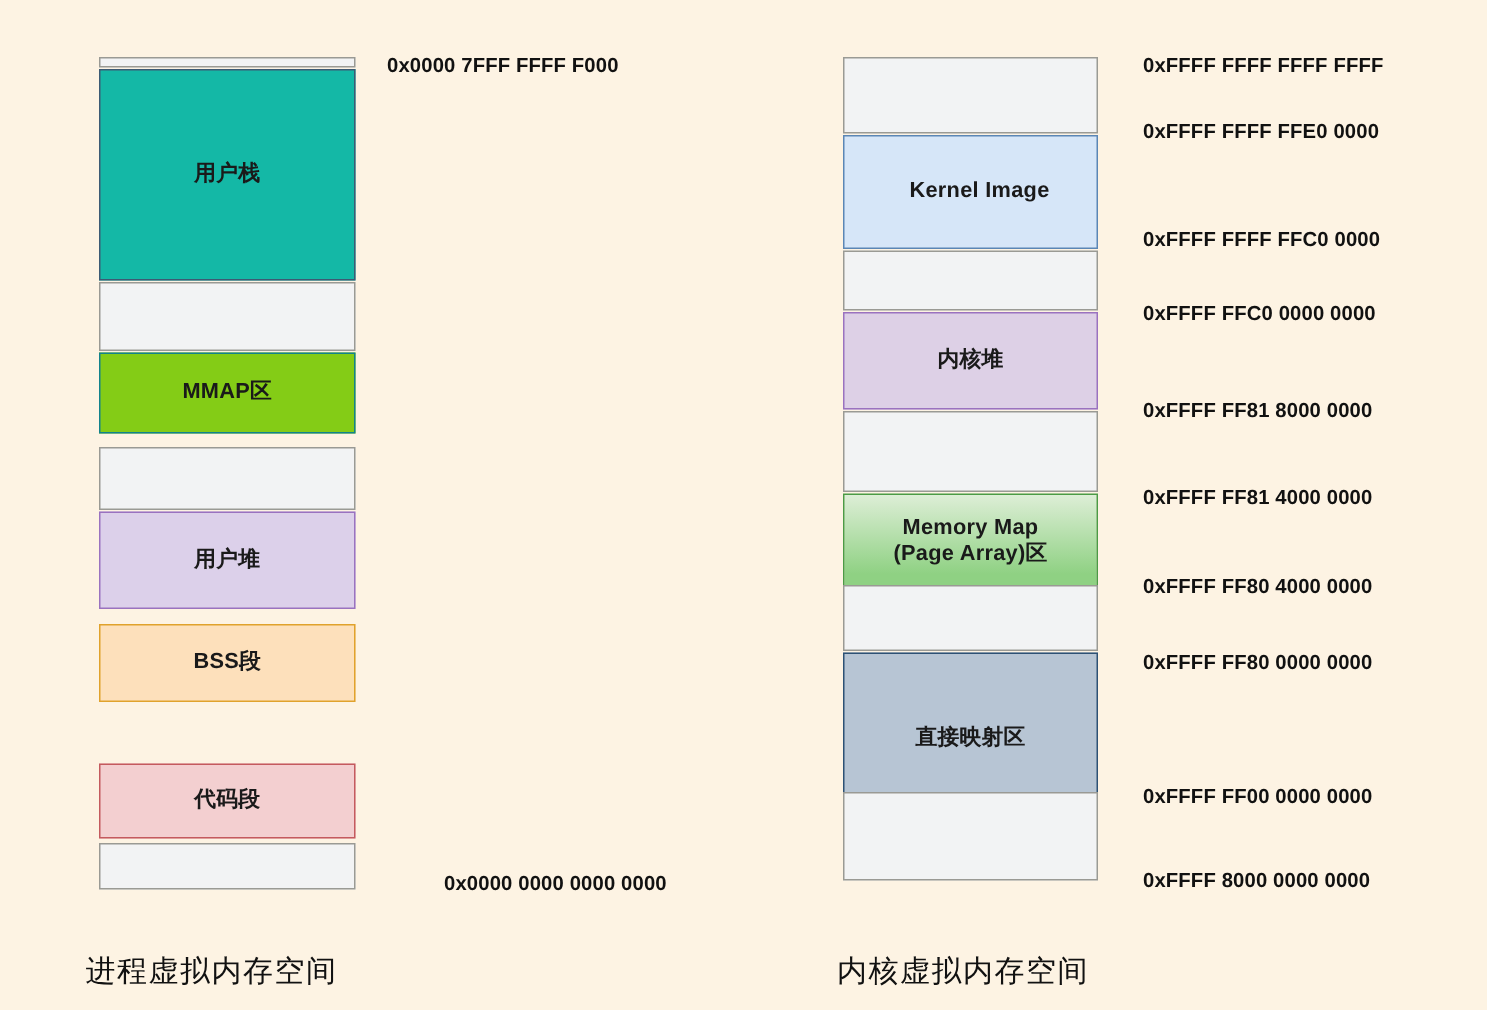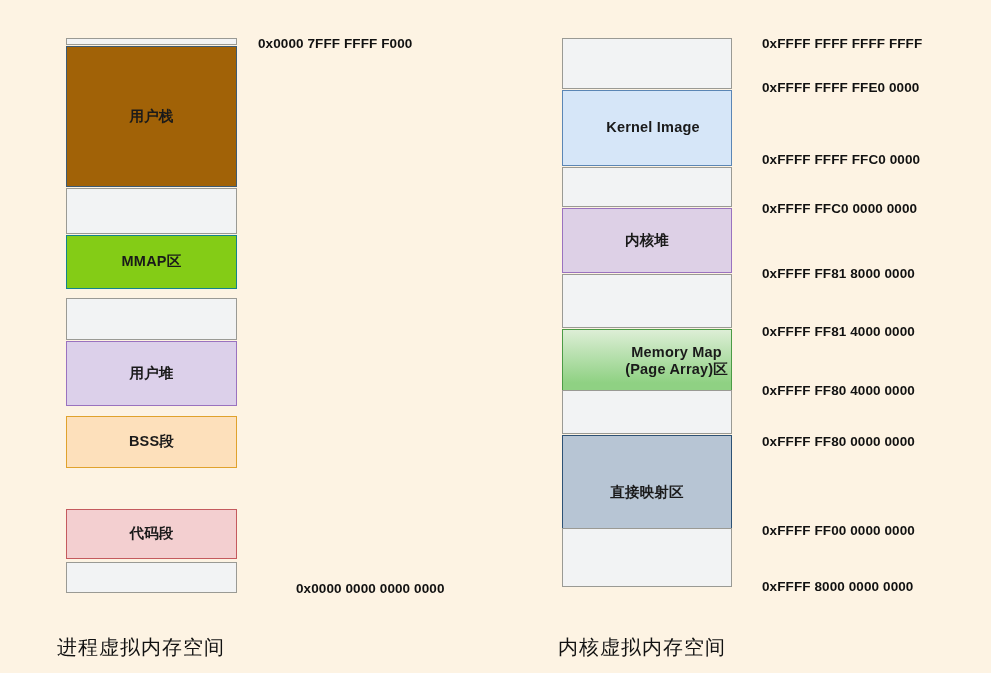--- a/index.html
+++ b/index.html
@@ -77,21 +77,21 @@
   #caption-process { left: 57px;  top: 634px; }
   #caption-kernel  { left: 558px; top: 634px; }
 </style>
 </head>
 <body>
 
 <div class="diagram">
 
   <div class="column" id="process-column">
       <div class="block gap" style="top: 0px; height: 7px; background: rgb(242, 243, 244); border: 1px solid rgb(154, 154, 148);"></div>
-      <div class="block" style="top: 8px; height: 141px; background: #a16207; border: 1px solid rgb(60, 90, 116);">
+      <div class="block" style="top: 8px; height: 141px; background: #14b8a6; border: 1px solid rgb(60, 90, 116);">
         <span class="lbl">用户栈</span>
       </div>
       <div class="block gap" style="top: 150px; height: 46px; background: rgb(242, 243, 244); border: 1px solid rgb(154, 154, 148);"></div>
       <div class="block" style="top: 197px; height: 54px; background: #84cc16; border: 1px solid rgb(18, 130, 140);">
         <span class="lbl">MMAP区</span>
       </div>
       <div class="block gap" style="top: 260px; height: 42px; background: rgb(242, 243, 244); border: 1px solid rgb(154, 154, 148);"></div>
       <div class="block" style="top: 303px; height: 65px; background: rgb(220, 208, 234); border: 1px solid rgb(154, 114, 191);">
         <span class="lbl">用户堆</span>
       </div>
@@ -110,21 +110,21 @@
   <div class="column" id="kernel-column">
       <div class="block gap" style="top: 0px; height: 51px; background: rgb(242, 243, 244); border: 1px solid rgb(154, 154, 148);"></div>
       <div class="block" style="top: 52px; height: 76px; background: rgb(214, 230, 248); border: 1px solid rgb(91, 134, 181); padding-left: 12px;">
         <span class="lbl">Kernel Image</span>
       </div>
       <div class="block gap" style="top: 129px; height: 40px; background: rgb(242, 243, 244); border: 1px solid rgb(154, 154, 148);"></div>
       <div class="block" style="top: 170px; height: 65px; background: rgb(221, 208, 230); border: 1px solid rgb(154, 114, 191);">
         <span class="lbl">内核堆</span>
       </div>
       <div class="block gap" style="top: 236px; height: 54px; background: rgb(242, 243, 244); border: 1px solid rgb(154, 154, 148);"></div>
-      <div class="block" style="top: 291px; height: 64px; background: linear-gradient(rgb(221, 238, 214) 0%, rgb(143, 209, 131) 85%); border: 1px solid rgb(75, 155, 69); justify-content: flex-end;">
+      <div class="block" style="top: 291px; height: 64px; background: linear-gradient(rgb(221, 238, 214) 0%, rgb(143, 209, 131) 85%); border: 1px solid rgb(75, 155, 69);">
         <span class="lbl">Memory Map<br>(Page Array)区</span>
       </div>
       <div class="block gap" style="top: 352px; height: 44px; background: rgb(242, 243, 244); border: 1px solid rgb(154, 154, 148);"></div>
       <div class="block" style="top: 397px; height: 116px; background: rgb(183, 197, 212); border: 1px solid rgb(45, 81, 116);">
         <span class="lbl">直接映射区</span>
       </div>
       <div class="block gap" style="top: 490px; height: 59px; background: rgb(242, 243, 244); border: 1px solid rgb(154, 154, 148);"></div>
     </div>
 
   <div class="caption" id="caption-process">进程虚拟内存空间</div>

